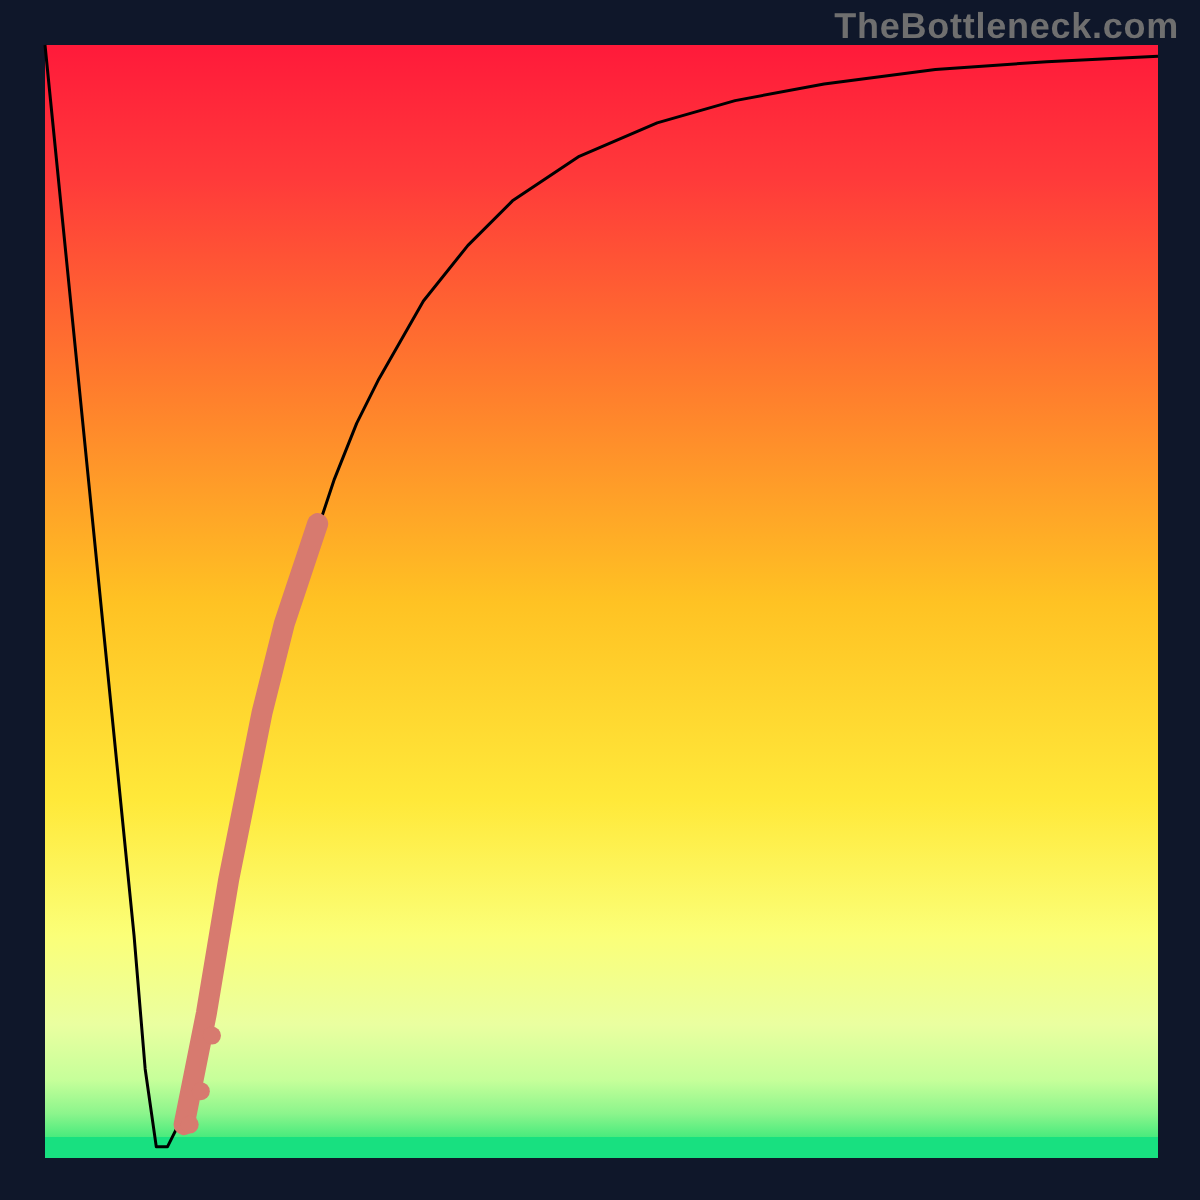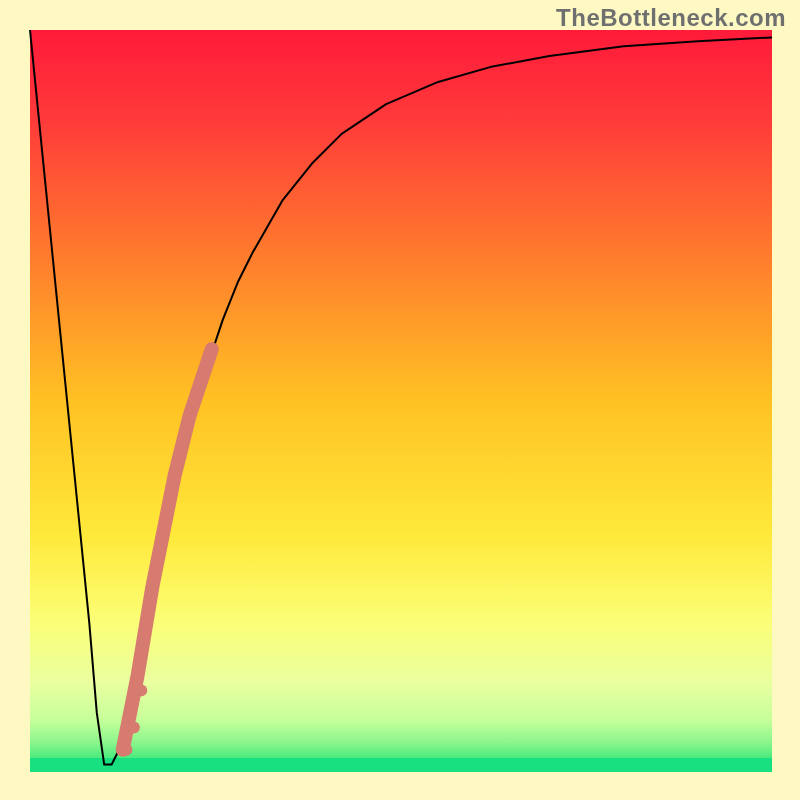--- a/index.html
+++ b/index.html
@@ -6,21 +6,21 @@
     margin: 0;
     padding: 0;
     width: 800px;
     height: 800px;
     overflow: hidden;
     font-family: Arial, Helvetica, sans-serif;
   }
   .frame {
     width: 800px;
     height: 800px;
-    background: #fef9c3;
+    background: #0f172a;
     position: relative;
   }
   .watermark {
     position: absolute;
     top: 4px;
     right: 14px;
     color: #6f6f6f;
     font-size: 24px;
     font-weight: 600;
     letter-spacing: 0.5px;

